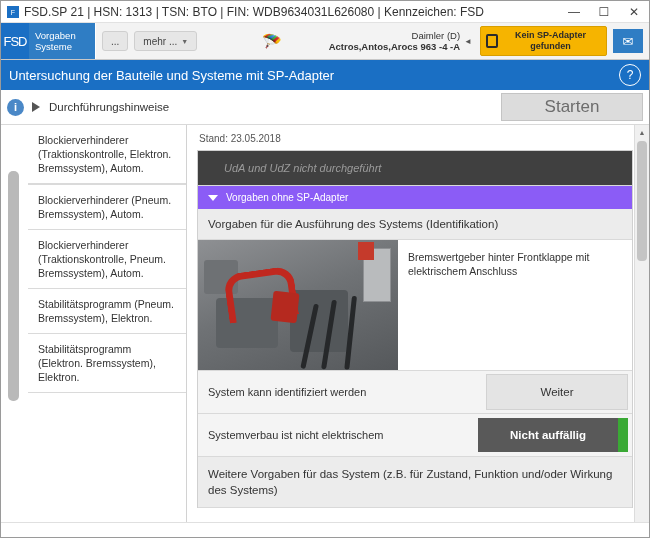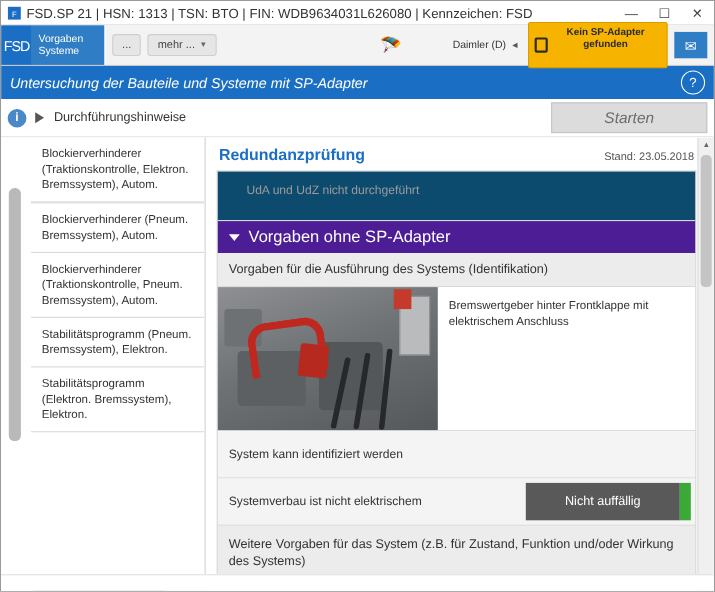--- a/index.html
+++ b/index.html
@@ -141,21 +141,21 @@
   .veh-arrow { font-size: 8px; color: #555; margin-right: 8px; }
   .sp-badge {
     background: #f6b400;
     border: 1px solid #d89e00;
     border-radius: 2px;
     color: #2b2b2b;
     font-size: 9px;
     font-weight: bold;
     line-height: 11px;
     text-align: center;
-    padding: 3px 8px 15px 22px;
+    padding: 3px 8px 3px 22px;
     position: relative;
     margin-right: 6px;
     min-width: 95px;
   }
   .sp-badge .plug {
     position: absolute;
     left: 5px;
     top: 50%;
     transform: translateY(-50%);
     width: 12px;
@@ -178,21 +178,21 @@
   
   .page-title {
     height: 30px;
     background: #1a6fc4;
     color: #fff;
     display: flex;
     align-items: center;
     padding: 0 8px;
     font-size: 13px;
   }
-  .page-title .ttl { flex: 1 1 auto; font-style: italic; }
+  .page-title .ttl { flex: 1 1 auto; }
   .help-circle {
     width: 20px;
     height: 20px;
     border-radius: 50%;
     border: 1px solid #ffffff;
     background: #1a6fc4;
     color: #fff;
     font-size: 12px;
     display: flex;
     align-items: center;
@@ -235,26 +235,25 @@
     font-size: 11.5px;
     color: #333;
     flex: 1 1 auto;
   }
   .start-btn {
     width: 140px;
     height: 26px;
     background: #dcdcdc;
     border: 1px solid #c4c4c4;
     color: #6c6c6c;
-    font-size: 14px;
-    display: flex;
-    align-items: center;
-    justify-content: center;
-    flex: 0 0 auto;
-    font-style: italic;
+    font-size: 17px;
+    display: flex;
+    align-items: center;
+    justify-content: center;
+    flex: 0 0 auto;
   }
 
   
   .body {
     position: relative;
     height: 414px;
     display: flex;
     background: #ffffff;
   }
 
@@ -336,30 +335,31 @@
   .rp-stand {
     color: #555;
     font-size: 10px;
   }
   .rp-box {
     margin: 0 16px 0 10px;
     border: 1px solid #d0d0d0;
     border-bottom: none;
   }
   .row-note {
-    background: #0c4a6e;
+    background: #404040;
     color: #9b9b9b;
     font-size: 11px;
-    padding: 11px 10px 21px 26px;
+    padding: 11px 10px 11px 26px;
     border-bottom: 1px solid #d9d9d9;
+    font-style: italic;
   }
   .row-blue {
-    background: #4c1d95;
+    background: #8b5cf6;
     color: #fff;
-    font-size: 15px;
+    font-size: 10px;
     padding: 6px 10px 6px 10px;
     display: flex;
     align-items: center;
   }
   .row-blue .tri {
     width: 0; height: 0;
     border-left: 5px solid transparent;
     border-right: 5px solid transparent;
     border-top: 6px solid #ffffff;
     margin-right: 8px;
@@ -460,21 +460,21 @@
     justify-content: center;
     font-size: 11.5px;
     color: #333;
     background: #e4e4e4;
     border: 1px solid #d2d2d2;
     flex: 0 0 auto;
   }
   .act-btn.dark {
     background: #595959;
     color: #ffffff;
-    font-weight: normal;
+    font-weight: bold;
     border: none;
     position: relative;
     margin-right: 14px;
   }
   .green-edge {
     position: absolute;
     right: -10px;
     top: 0;
     width: 10px;
     height: 34px;
@@ -566,20 +566,21 @@
     </div>
     <div class="nav-btn">
       <span>mehr ...</span>
       <span class="chev">▼</span>
     </div>
 
     <div class="veh-block">
       <span class="truck-icon">🪂</span>
       <div class="veh-text">
         <div class="veh-line1">Daimler (D)</div>
+        <div class="veh-line2">Actros,Antos,Arocs 963 -4 -A</div>
       </div>
       <span class="veh-arrow">◄</span>
       <div class="sp-badge">
         <span class="plug"></span>
         <div>Kein SP-Adapter</div>
         <div>gefunden</div>
       </div>
       <div class="mail-btn">
         <span class="mail-glyph">✉</span>
       </div>
@@ -611,21 +612,20 @@
       <div class="list-item">Stabilitätsprogramm (Pneum. Bremssystem), Elektron.</div>
       <div class="list-item">Stabilitätsprogramm (Elektron. Bremssystem), Elektron.</div>
     </div>
 
     <div class="hbar">
       <div class="hbar-thumb"></div>
     </div>
 
     <div class="right-pane">
       <div class="rp-head">
-        <div class="rp-title">Redundanzprüfung</div>
         <div class="rp-stand">Stand: 23.05.2018</div>
       </div>
 
       <div class="rp-box">
         <div class="row-note">UdA und UdZ nicht durchgeführt</div>
 
         <div class="row-blue">
           <span class="tri"></span>
           <span>Vorgaben ohne SP-Adapter</span>
         </div>
@@ -643,20 +643,21 @@
             <div class="cable c2"></div>
             <div class="cable c3"></div>
             <div class="greyblk"></div>
             <div class="redtag"></div>
           </div>
           <div class="img-caption">Bremswertgeber hinter Frontklappe mit elektrischem Anschluss</div>
         </div>
 
         <div class="act-row">
           <div class="act-label">System kann identifiziert werden</div>
+          <div class="act-btn">Weiter</div>
         </div>
 
         <div class="act-row">
           <div class="act-label">Systemverbau ist nicht elektrischem</div>
           <div class="act-btn dark">
             <span>Nicht auffällig</span>
             <span class="green-edge"></span>
           </div>
         </div>
 

